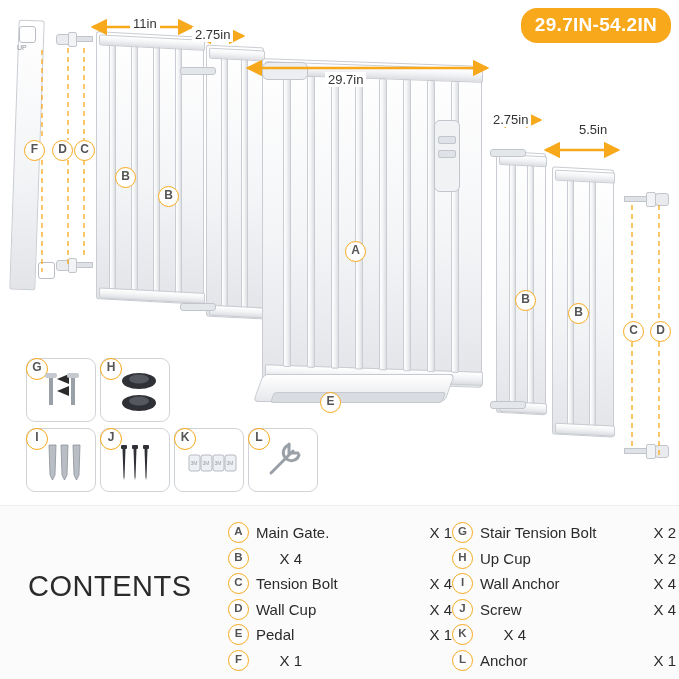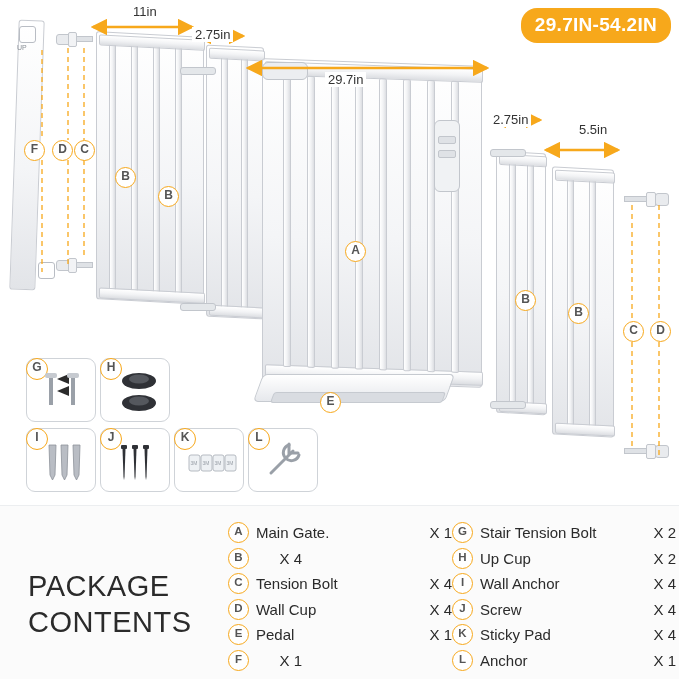--- a/index.html
+++ b/index.html
@@ -192,21 +192,21 @@
     <path d="M68 160 L68 264" stroke="#f7a81b" stroke-width="1.3" stroke-dasharray="5 4" fill="none"></path>
     <path d="M84 48 L84 140" stroke="#f7a81b" stroke-width="1.3" stroke-dasharray="5 4" fill="none"></path>
     <path d="M84 160 L84 258" stroke="#f7a81b" stroke-width="1.3" stroke-dasharray="5 4" fill="none"></path>
 
     <path d="M632 205 L632 320" stroke="#f7a81b" stroke-width="1.3" stroke-dasharray="5 4" fill="none"></path>
     <path d="M632 342 L632 450" stroke="#f7a81b" stroke-width="1.3" stroke-dasharray="5 4" fill="none"></path>
     <path d="M659 205 L659 320" stroke="#f7a81b" stroke-width="1.3" stroke-dasharray="5 4" fill="none"></path>
     <path d="M659 342 L659 456" stroke="#f7a81b" stroke-width="1.3" stroke-dasharray="5 4" fill="none"></path>
   </svg>
 
-  <div class="dim-label" style="left:130px;top:4px">11in</div>
+  <div class="dim-label" style="left:130px;top:16px">11in</div>
   <div class="dim-label" style="left:192px;top:27px">2.75in</div>
   <div class="dim-label" style="left:325px;top:72px">29.7in</div>
   <div class="dim-label" style="left:490px;top:112px">2.75in</div>
   <div class="dim-label" style="left:576px;top:122px">5.5in</div>
 
   <div class="part frame" style="left:14px;top:20px;width:26px;height:270px;transform:rotate(2deg);"></div>
   <div style="position:absolute;left:19px;top:26px;width:15px;height:15px;border:1.2px solid #b9bdc4;border-radius:3px;z-index:5"></div>
   <div style="position:absolute;left:17px;top:44px;font-size:7px;color:#8a8f96;z-index:5">UP</div>
   <div style="position:absolute;left:38px;top:262px;width:15px;height:15px;border:1.2px solid #b9bdc4;border-radius:3px;z-index:5"></div>
 
@@ -384,21 +384,20 @@
       <g stroke="#9aa0a8" stroke-width="3" fill="none" stroke-linecap="round">
         <path d="M22 44 L44 22"></path>
         <path d="M40 16 a8 8 0 1 0 10 10"></path>
       </g>
       <path d="M40 15 l0 9 l9 0" stroke="#9aa0a8" stroke-width="3" fill="none" stroke-linecap="round"></path>
     </svg>
   </div>
 
   <div class="contents-panel">
     <div class="pc-title">
-      <div>PACKAGE</div>
       <div>CONTENTS</div>
     </div>
 
     <div class="list-col col-left">
       <div class="row">
           <span class="lt">A</span>
           <span class="nm">Main Gate.</span>
           <span class="qt">X 1</span>
         </div>
       <div class="row">
@@ -442,21 +441,20 @@
           <span class="nm">Wall Anchor</span>
           <span class="qt">X 4</span>
         </div>
       <div class="row">
           <span class="lt">J</span>
           <span class="nm">Screw</span>
           <span class="qt">X 4</span>
         </div>
       <div class="row">
           <span class="lt">K</span>
-          <span class="nm">Sticky Pad</span>
           <span class="qt">X 4</span>
         </div>
       <div class="row">
           <span class="lt">L</span>
           <span class="nm">Anchor</span>
           <span class="qt">X 1</span>
         </div>
     </div>
   </div>
 

